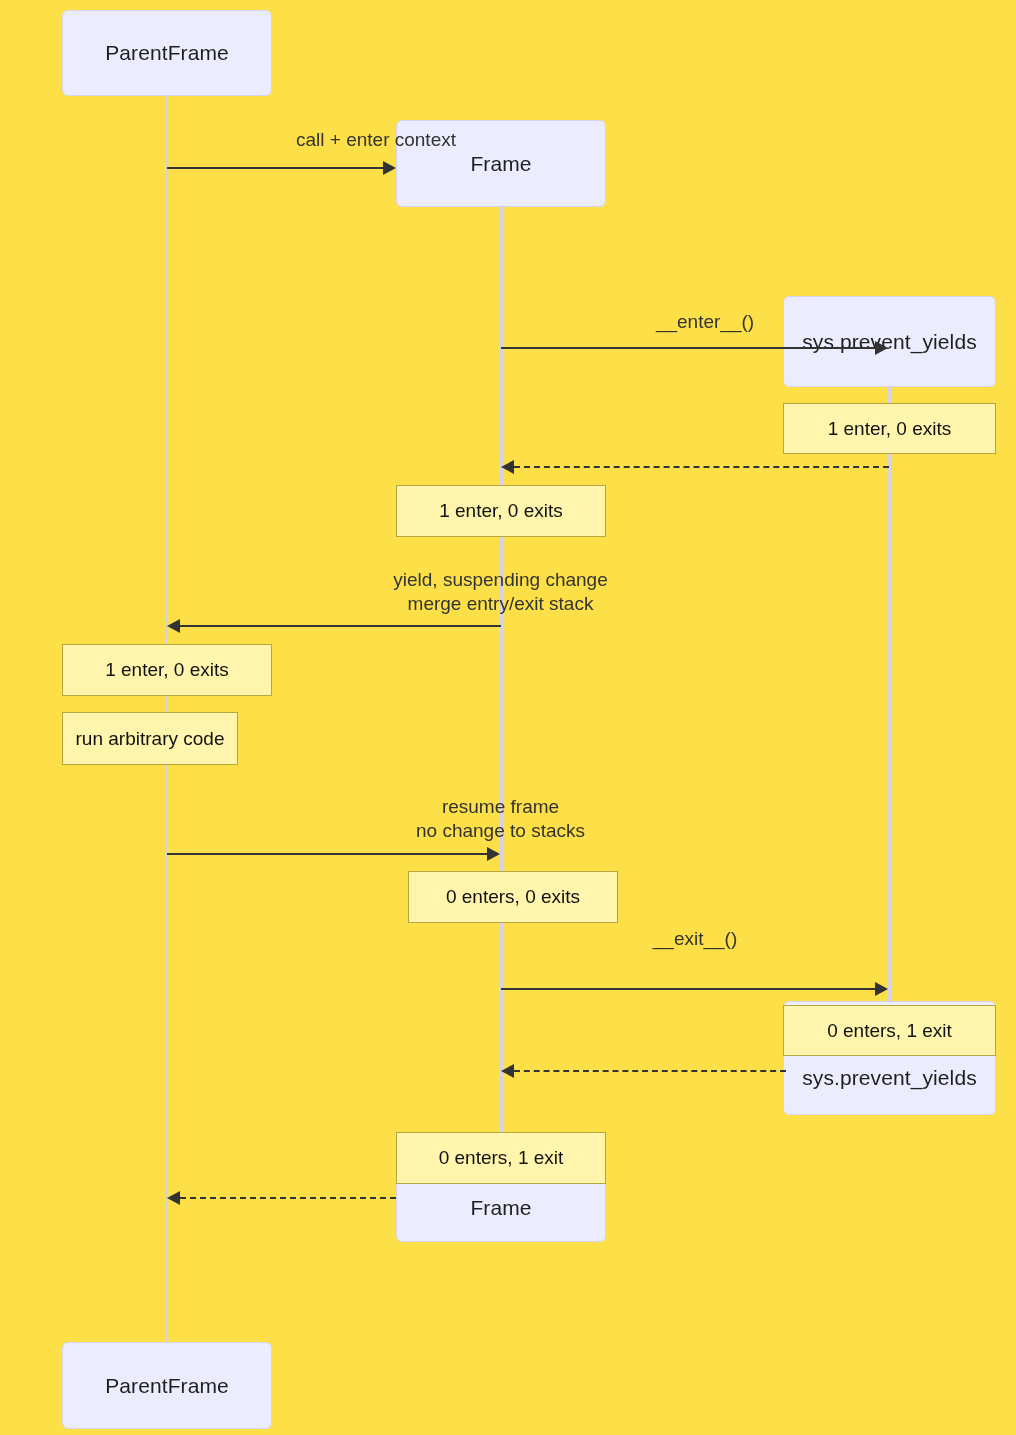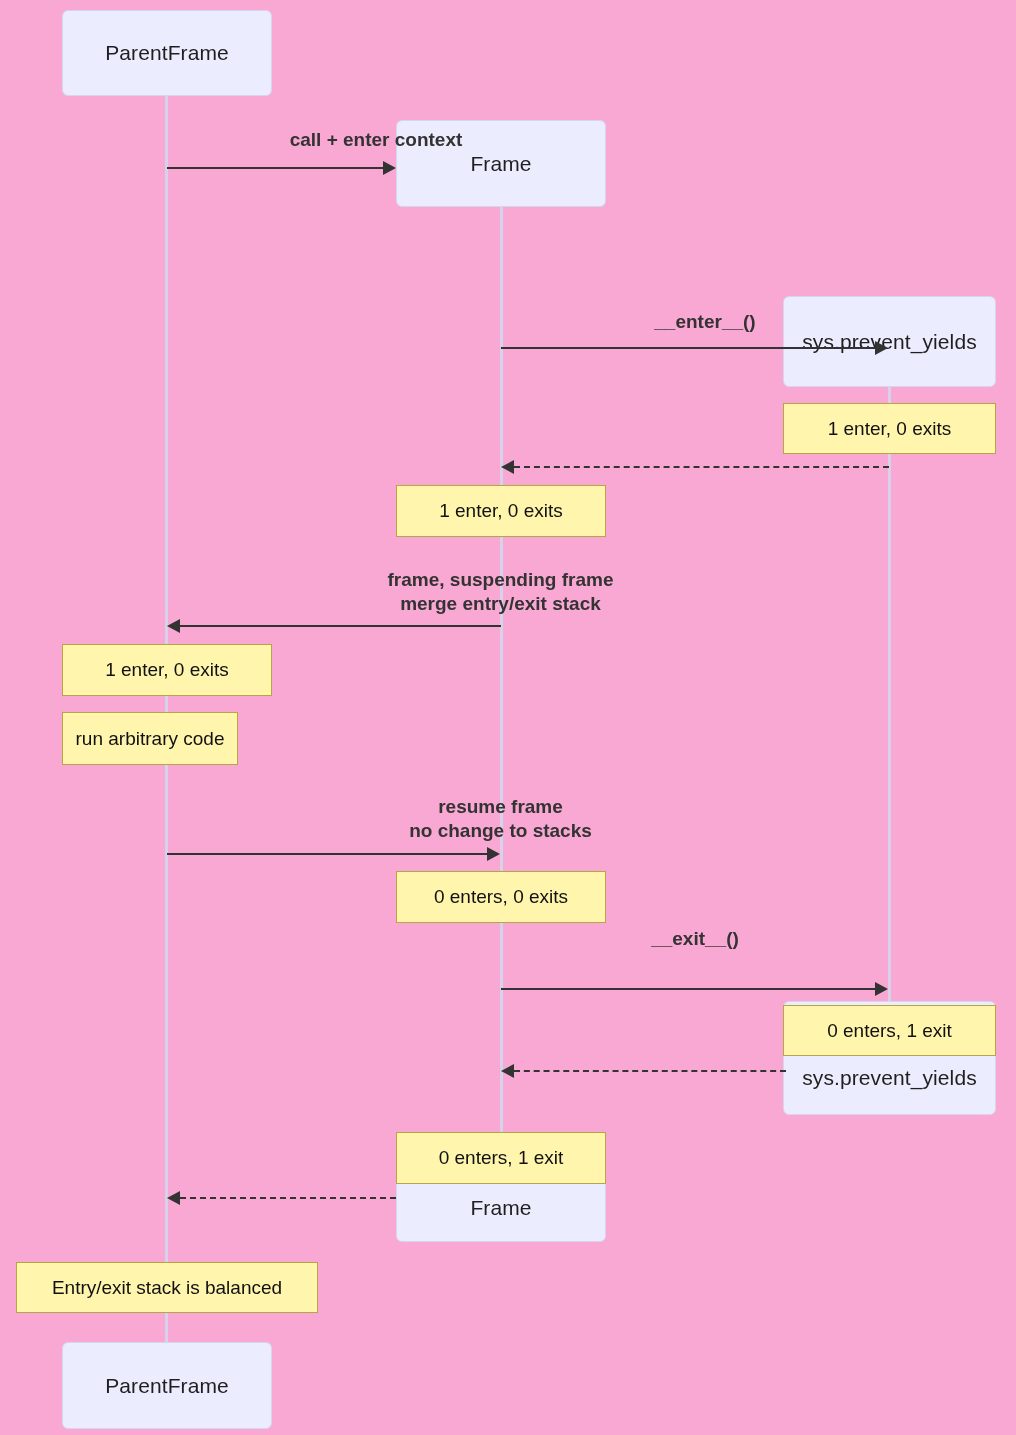--- a/index.html
+++ b/index.html
@@ -7,21 +7,21 @@
     padding: 0;
     background: #ffffff;
   }
   body {
     font-family: "Liberation Sans", sans-serif;
   }
   #diagram {
     position: relative;
     width: 1016px;
     height: 1435px;
-    background: #f9a8d4;
+    background: #fde047;
     overflow: hidden;
   }
   
   .actor-box {
     position: absolute;
     box-sizing: border-box;
     background: #ECECFF;
     border: 1px solid #d5d5f0;
     border-radius: 6px;
     display: flex;
@@ -85,21 +85,20 @@
   }
   .msg-label {
     position: absolute;
     color: #333333;
     font-size: 19px;
     font-family: "Liberation Sans", sans-serif;
     text-align: center;
     line-height: 1.25;
     white-space: pre-line;
     z-index: 3;
-    font-weight: bold;
   }
 </style>
 </head>
 <body>
 
 <div id="diagram">
 
   <div class="lifeline" style="left:165px; top:96px; height:1247px;"></div>
   <div class="lifeline" style="left:500px; top:207px; height:977px;"></div>
   <div class="lifeline" style="left:888px; top:387px; height:614px;"></div>
@@ -141,39 +140,39 @@
     <span>1 enter, 0 exits</span>
   </div>
 
   <div class="msg dashed" style="left:514px; top:466px; width:375px;"></div>
   <div class="arrowhead left" style="left:501px; top:460px;"></div>
 
   <div class="note" style="left:396px; top:485px; width:210px; height:52px;">
     <span>1 enter, 0 exits</span>
   </div>
 
-  <div class="msg-label" style="left:167px; top:568px; width:667px; text-align:center;">frame, suspending frame
+  <div class="msg-label" style="left:167px; top:568px; width:667px; text-align:center;">yield, suspending change
 merge entry/exit stack</div>
   <div class="msg" style="left:180px; top:625px; width:321px;"></div>
   <div class="arrowhead left" style="left:167px; top:619px;"></div>
 
   <div class="note" style="left:62px; top:644px; width:210px; height:52px;">
     <span>1 enter, 0 exits</span>
   </div>
 
   <div class="note" style="left:62px; top:712px; width:176px; height:53px;">
     <span>run arbitrary code</span>
   </div>
 
   <div class="msg-label" style="left:167px; top:795px; width:667px; text-align:center;">resume frame
 no change to stacks</div>
   <div class="msg" style="left:167px; top:853px; width:320px;"></div>
   <div class="arrowhead right" style="left:487px; top:847px;"></div>
 
-  <div class="note" style="left:396px; top:871px; width:210px; height:52px;align-items:center;">
+  <div class="note" style="left:408px; top:871px; width:210px; height:52px;align-items:center;">
     <span>0 enters, 0 exits</span>
   </div>
 
   <div class="msg-label" style="left:501px; top:927px; width:388px;text-align:center;">__exit__()</div>
   <div class="msg" style="left:501px; top:988px; width:374px;"></div>
   <div class="arrowhead right" style="left:875px; top:982px;"></div>
 
   <div class="note" style="left:783px; top:1005px; width:213px; height:51px;">
     <span>0 enters, 1 exit</span>
   </div>
@@ -181,17 +180,14 @@
   <div class="msg dashed" style="left:514px; top:1070px; width:272px;"></div>
   <div class="arrowhead left" style="left:501px; top:1064px;"></div>
 
   <div class="note" style="left:396px; top:1132px; width:210px; height:52px;">
     <span>0 enters, 1 exit</span>
   </div>
 
   <div class="msg dashed" style="left:180px; top:1197px; width:216px;"></div>
   <div class="arrowhead left" style="left:167px; top:1191px;"></div>
 
-  <div class="note" style="left:16px; top:1262px; width:302px; height:51px;">
-    <span>Entry/exit stack is balanced</span>
-  </div>
 
 </div>
 
 </body></html>

